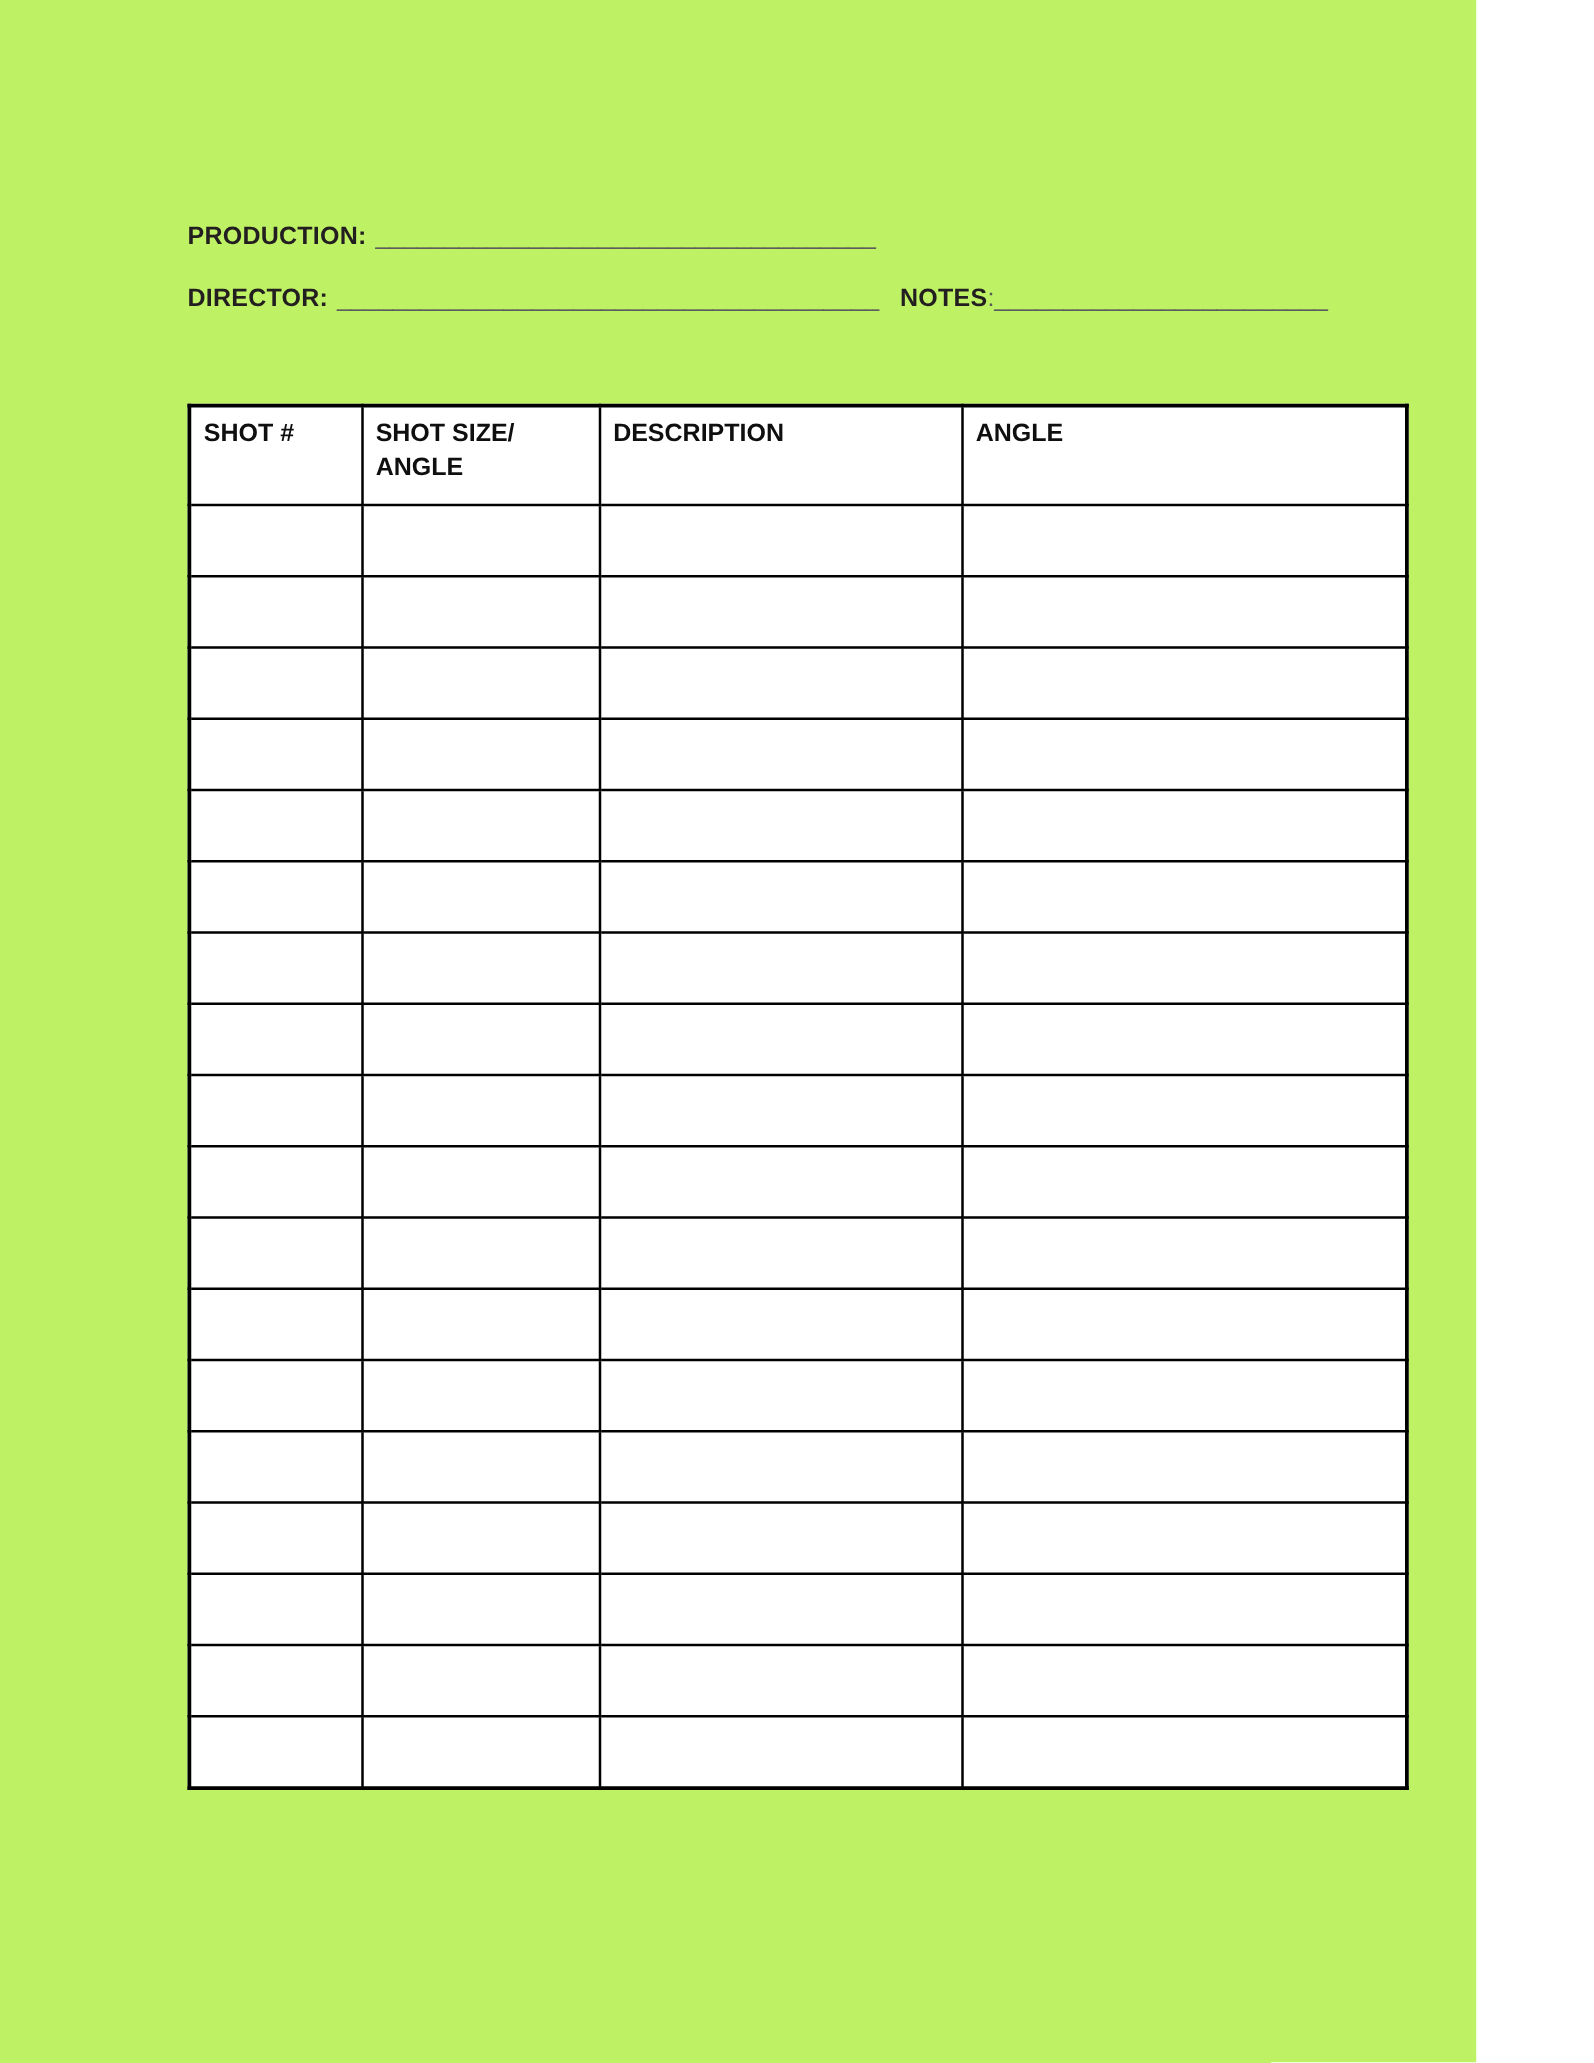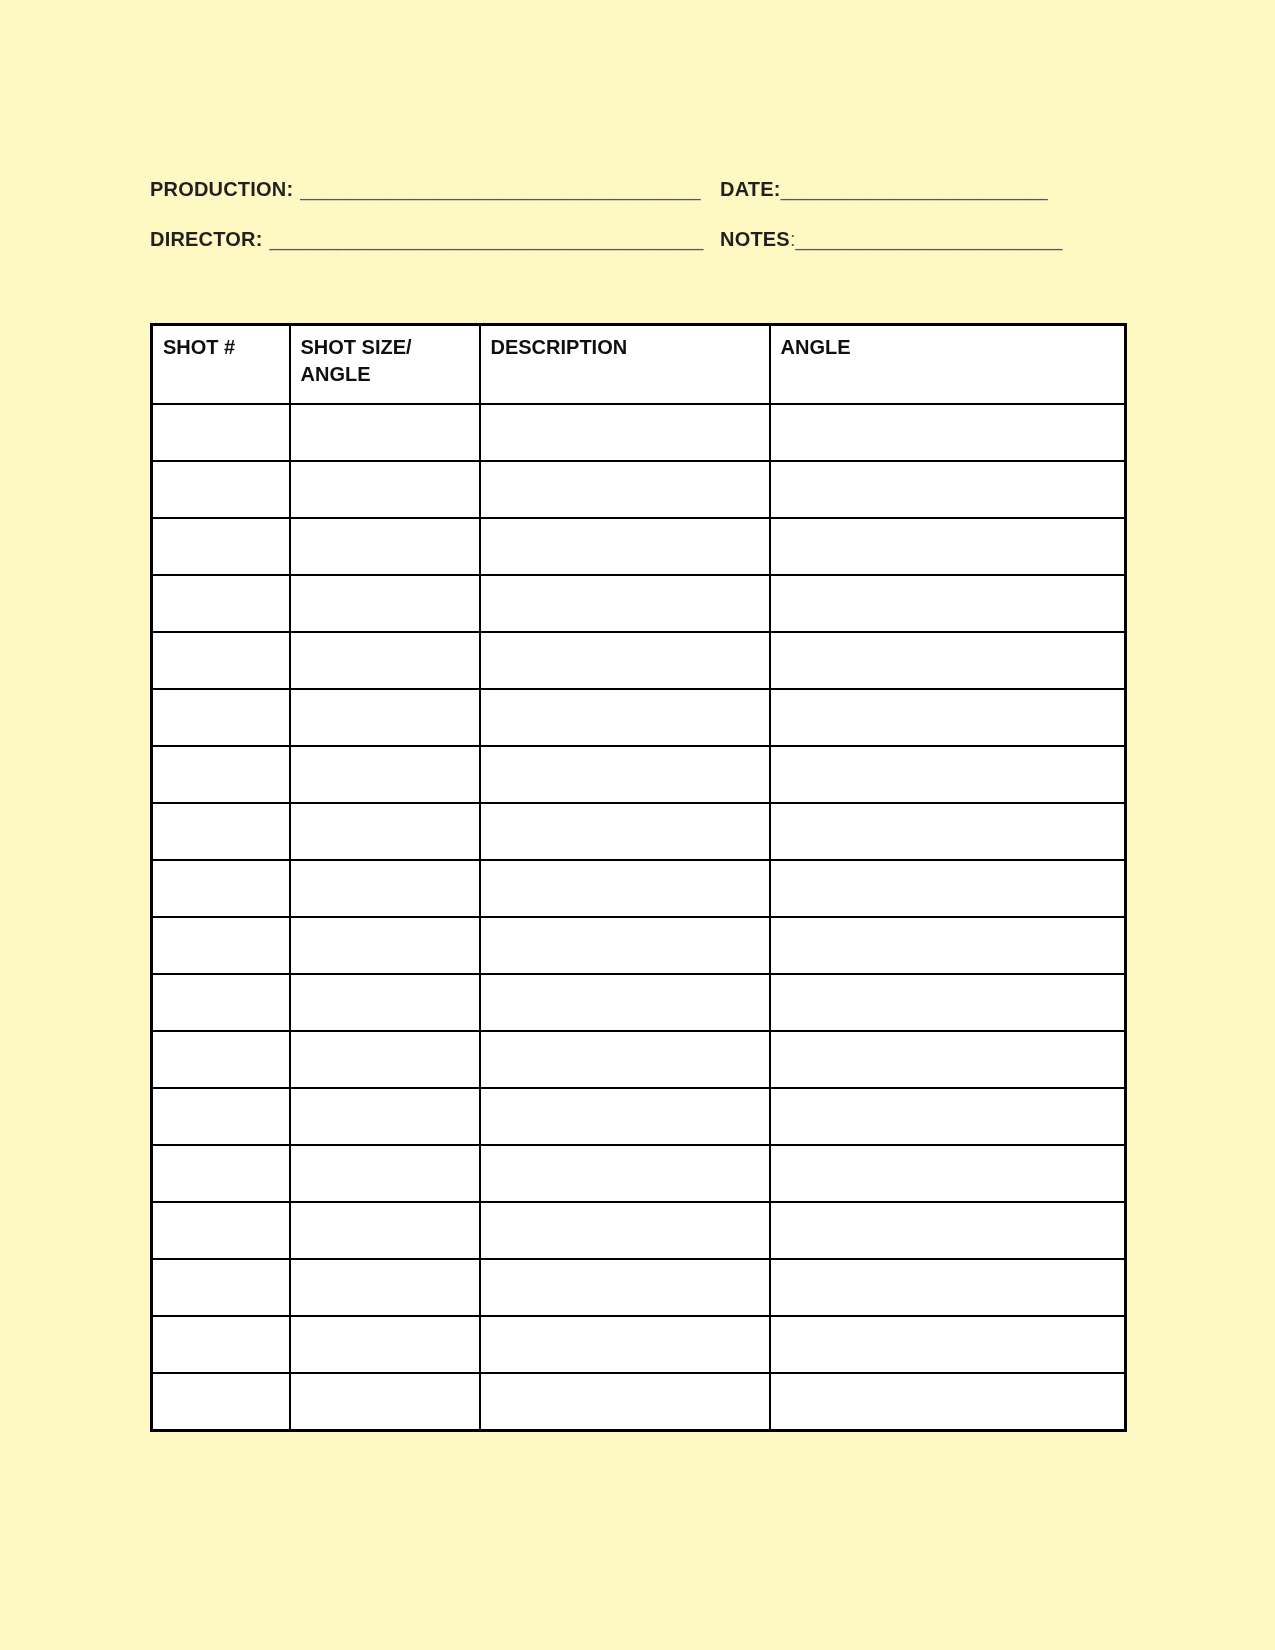--- a/index.html
+++ b/index.html
@@ -10,23 +10,23 @@
   body {
     width: 1275px;
     height: 1650px;
     position: relative;
     font-family: "Liberation Sans", sans-serif;
     -webkit-font-smoothing: antialiased;
   }
   .sheet {
     position: absolute;
     left: 0; top: 0;
-    width: 1275px;
+    width: 1181px;
     height: 1650px;
-    background: #fef9c3;
+    background: #bef264;
     overflow: hidden;
   }
   .form-row {
     position: absolute;
     left: 150px;
     width: 1050px;
     height: 30px;
     white-space: nowrap;
     font-size: 20px;
     line-height: 26px;
@@ -88,23 +88,20 @@
   .col-desc  { width: 290px; }
   .col-notes { width: 356px; }
 </style>
 </head>
 <body>
 
 <div class="sheet">
 
   <div class="form-row row-1">
     <span class="flabel gap">PRODUCTION:</span><span class="rule">____________________________________</span>
-    <span class="right-field">
-      <span class="flabel">DATE:</span><span class="rule">________________________</span>
-    </span>
   </div>
 
   <div class="form-row row-2">
     <span class="flabel gap">DIRECTOR:</span><span class="rule">_______________________________________</span>
     <span class="right-field">
       <span class="flabel">NOTES</span><span class="rule">:</span><span class="rule">________________________</span>
     </span>
   </div>
 
 

